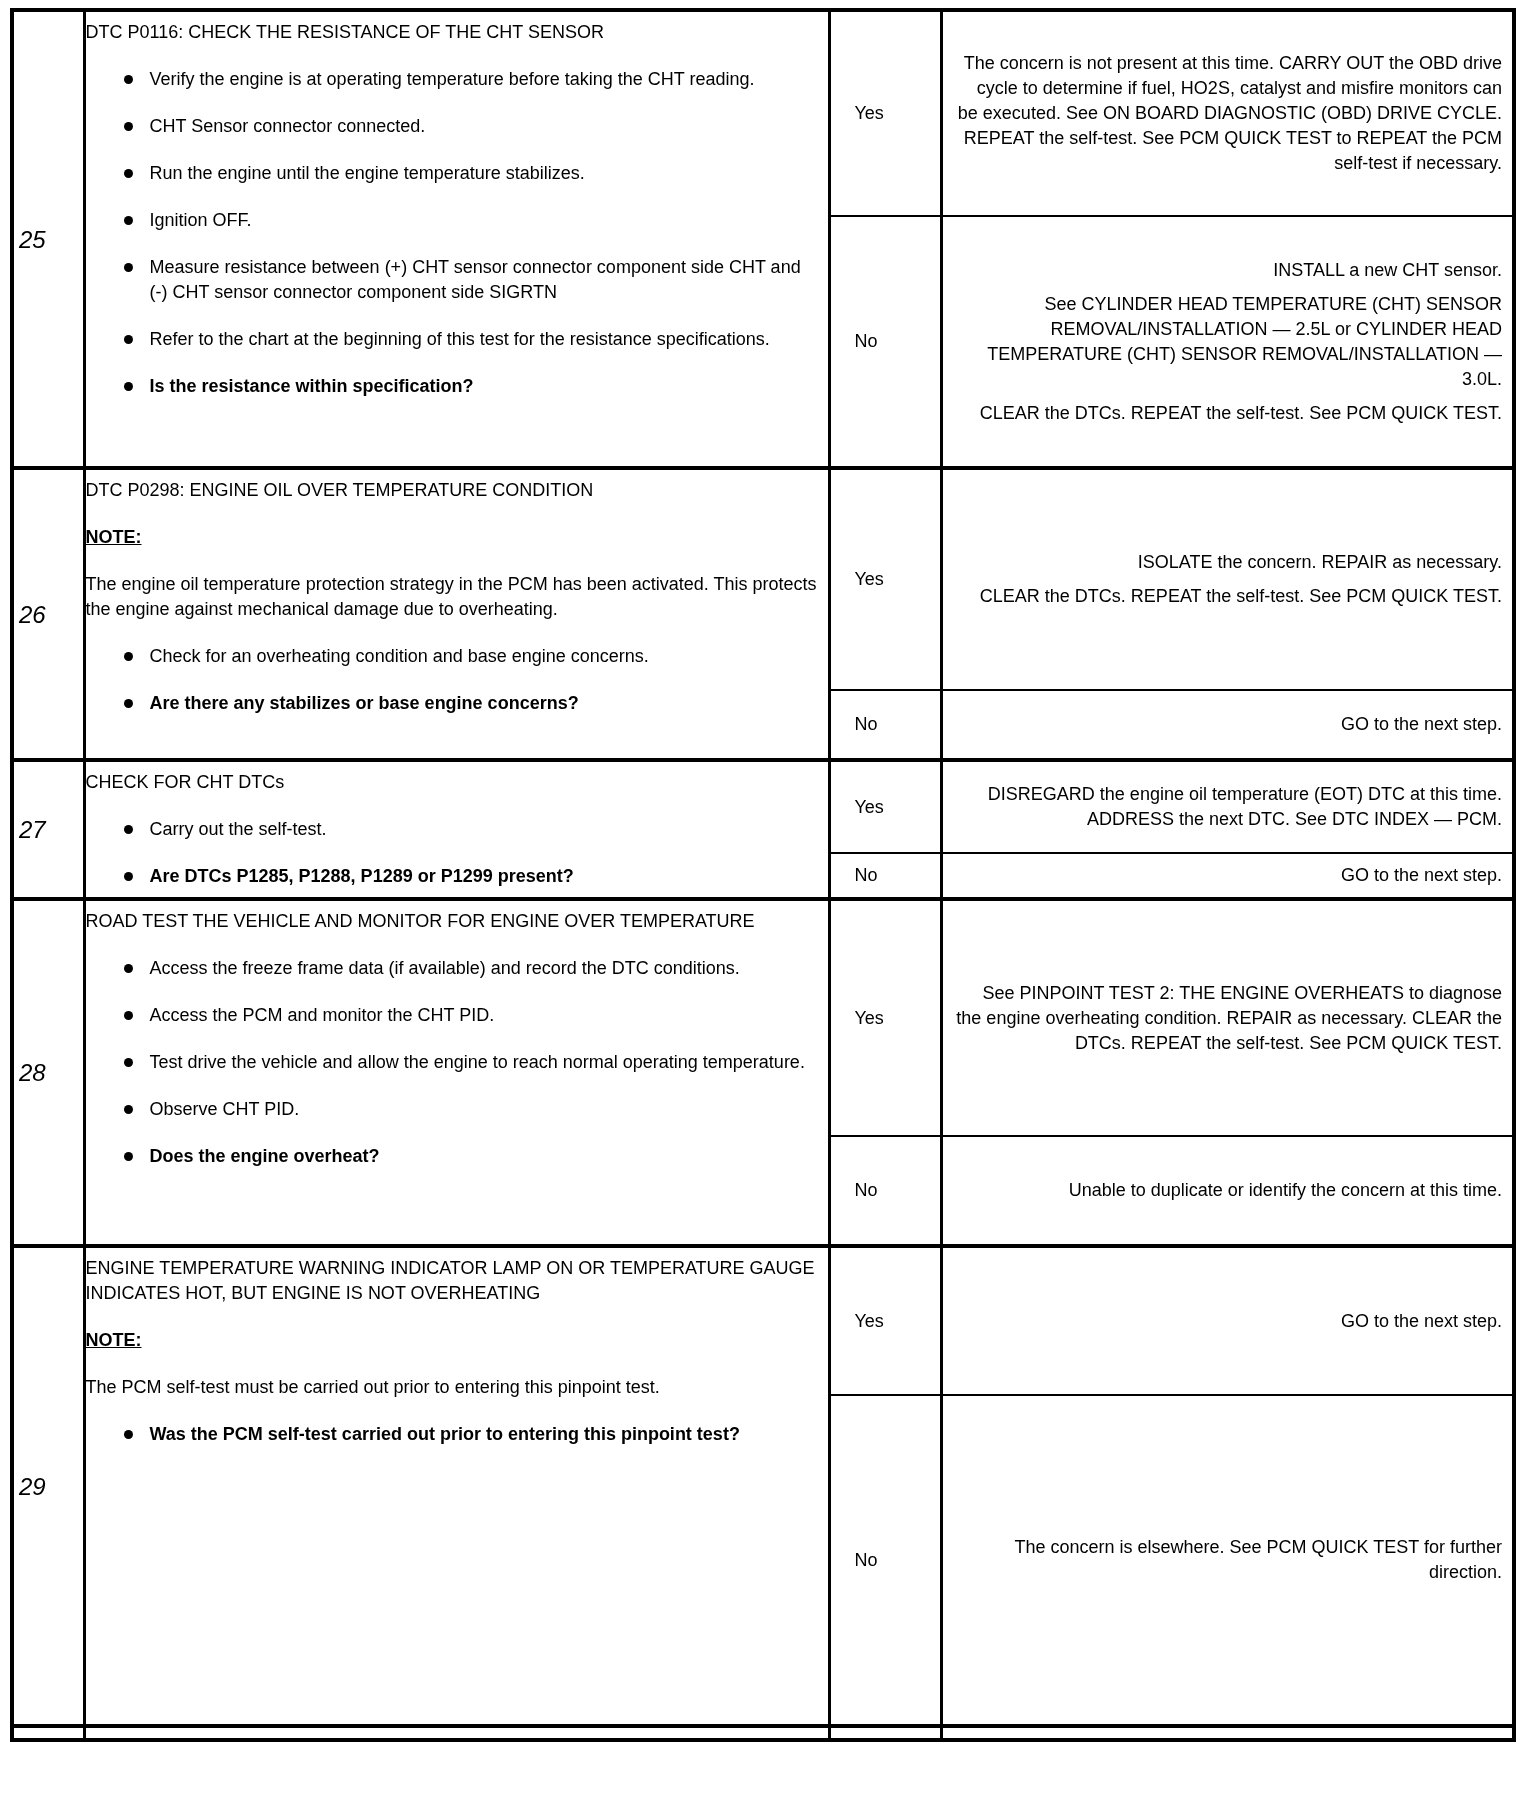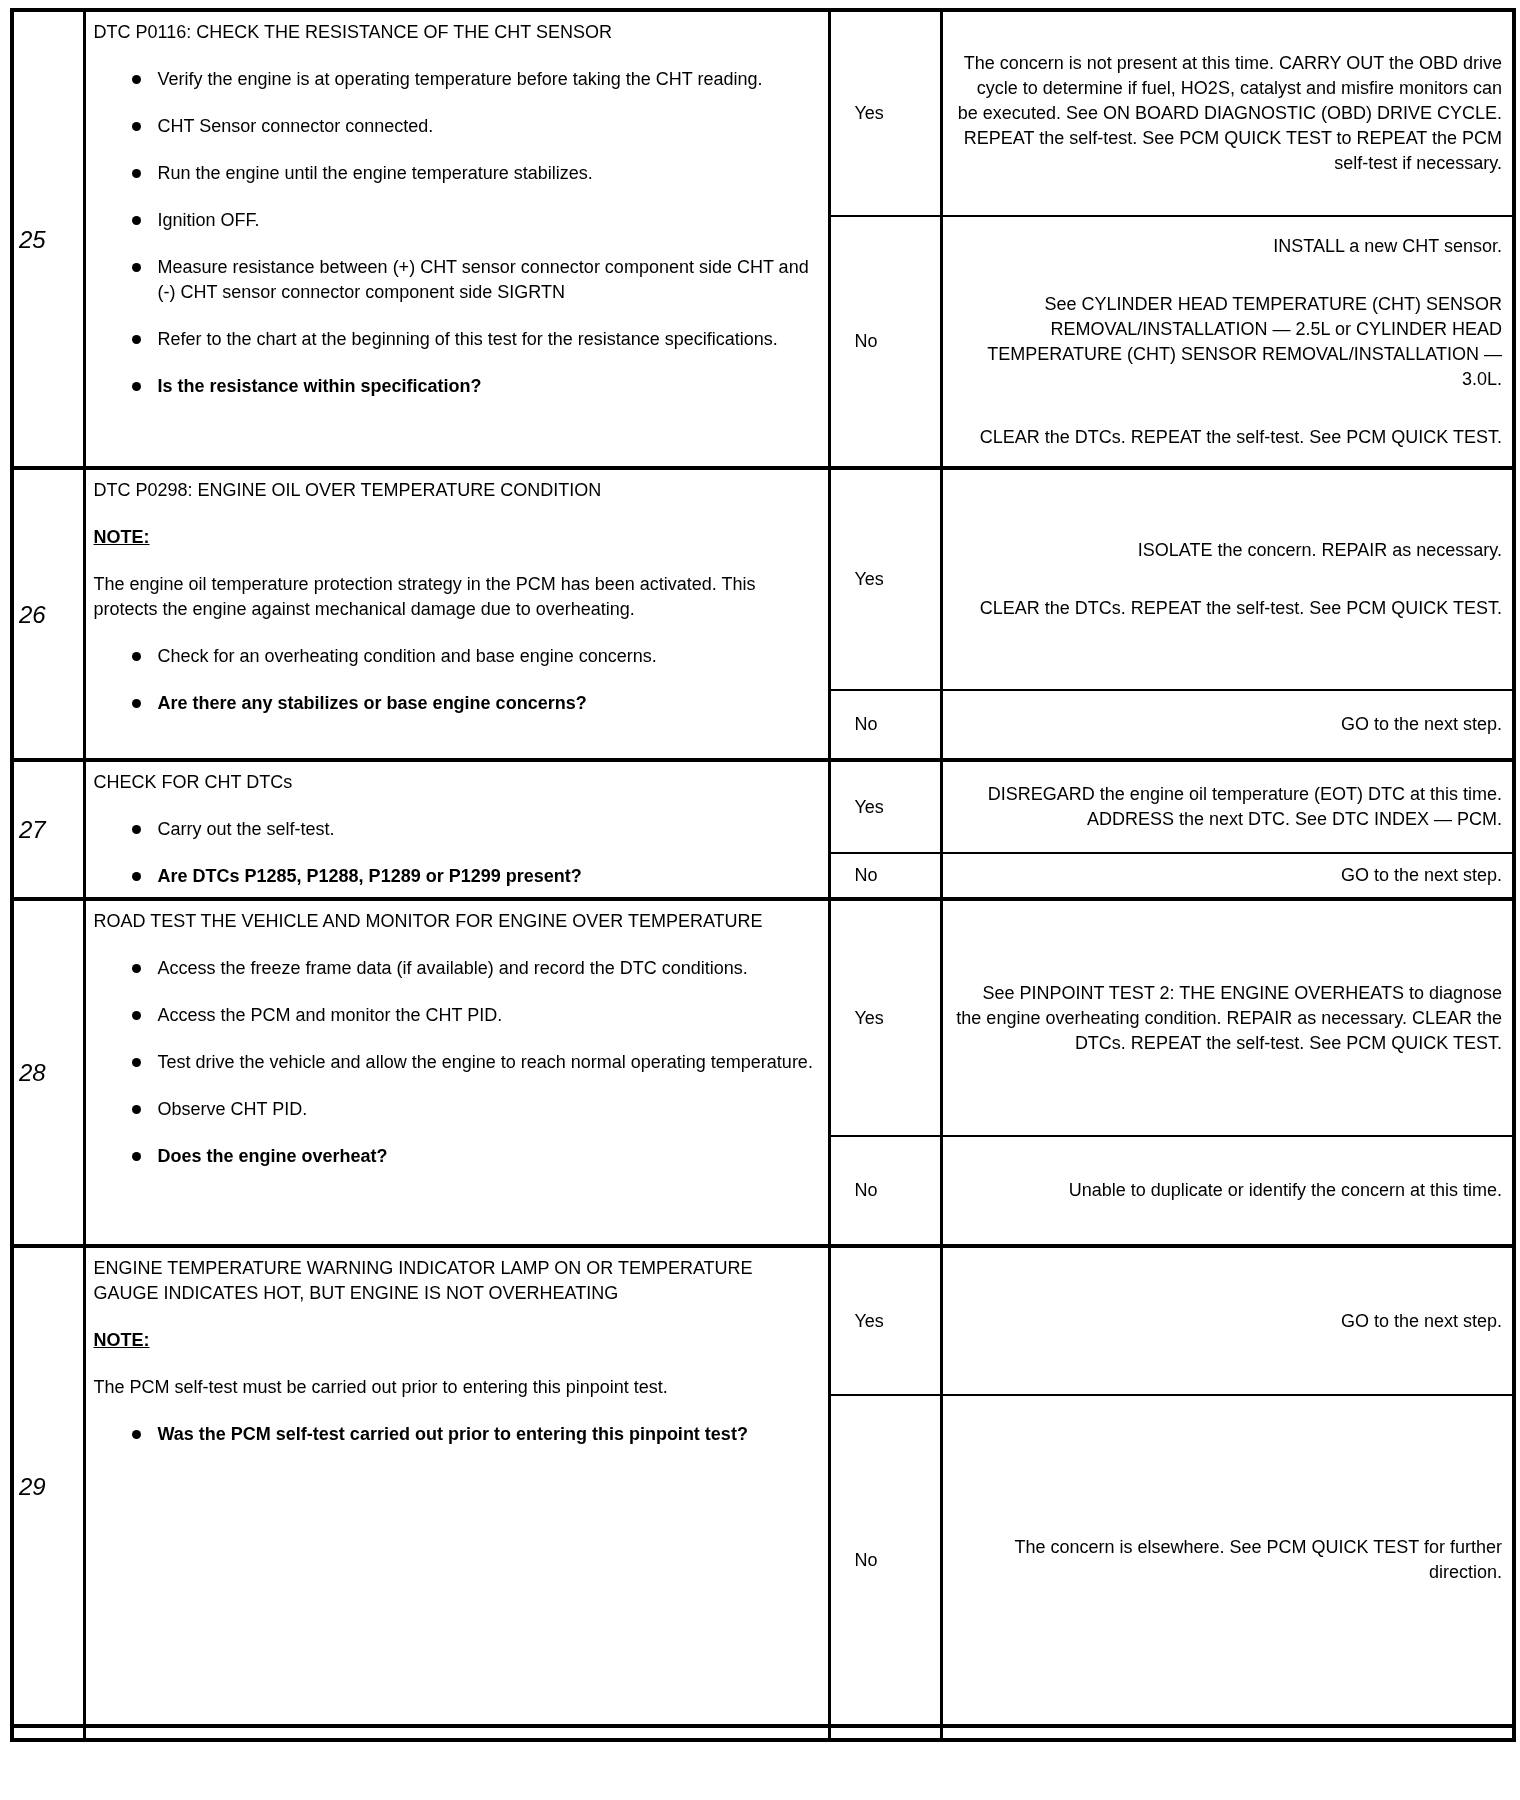--- a/index.html
+++ b/index.html
@@ -43,21 +43,21 @@
   tr.row-sub td { border-top: 2px solid #000; }
 
   td.num-cell {
     vertical-align: middle;
     padding-left: 5px;
     font-size: 24px;
     font-style: italic;
   }
   td.desc-cell {
     vertical-align: top;
-    padding: 6px 10px 8px 8px;
+    padding: 6px 10px 8px 0;
   }
   td.yn-cell {
     vertical-align: middle;
     padding-left: 24px;
   }
   td.result-cell {
     vertical-align: middle;
     padding: 8px 10px 8px 10px;
     text-align: right;
   }
@@ -76,21 +76,21 @@
     height: 9px;
     border-radius: 50%;
     background: #000;
     margin: 8px 0 0 0;
   }
   .bullet-item .bullet-text {
     margin-left: 17px;
   }
   .bullet-item.bold .bullet-text { font-weight: 700; }
 
-  .rpara + .rpara { margin-top: 33px; }
+  .rpara + .rpara { margin-top: 9px; }
 
   
   tbody tr:nth-child(1) td.yn-cell  { height: 206px; }
   tbody tr:nth-child(2) td.yn-cell  { height: 252px; }
   tbody tr:nth-child(3) td.yn-cell  { height: 222px; }
   tbody tr:nth-child(4) td.yn-cell  { height: 70px; }
   tbody tr:nth-child(5) td.yn-cell  { height: 90px; }
   tbody tr:nth-child(6) td.yn-cell  { height: 30px; }
   tbody tr:nth-child(7) td.yn-cell  { height: 237px; }
   tbody tr:nth-child(8) td.yn-cell  { height: 110px; }

